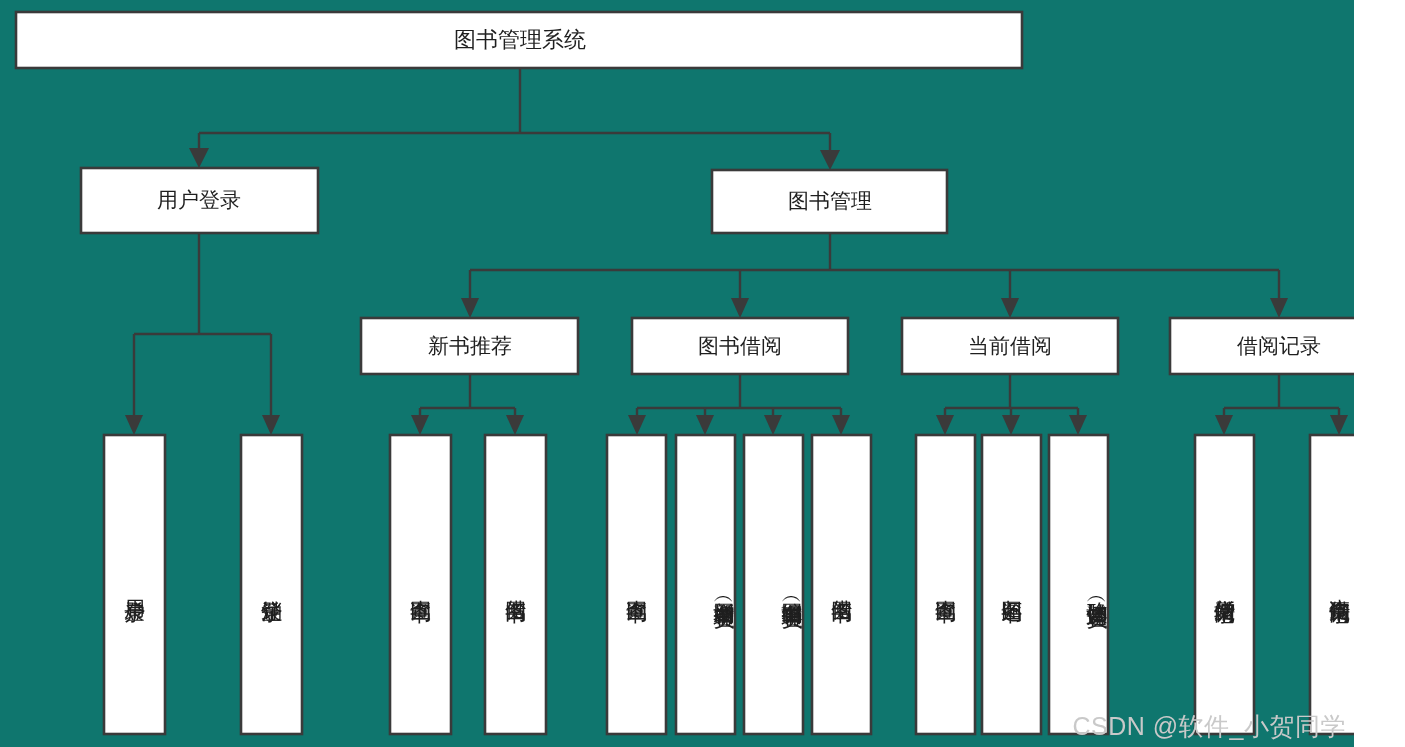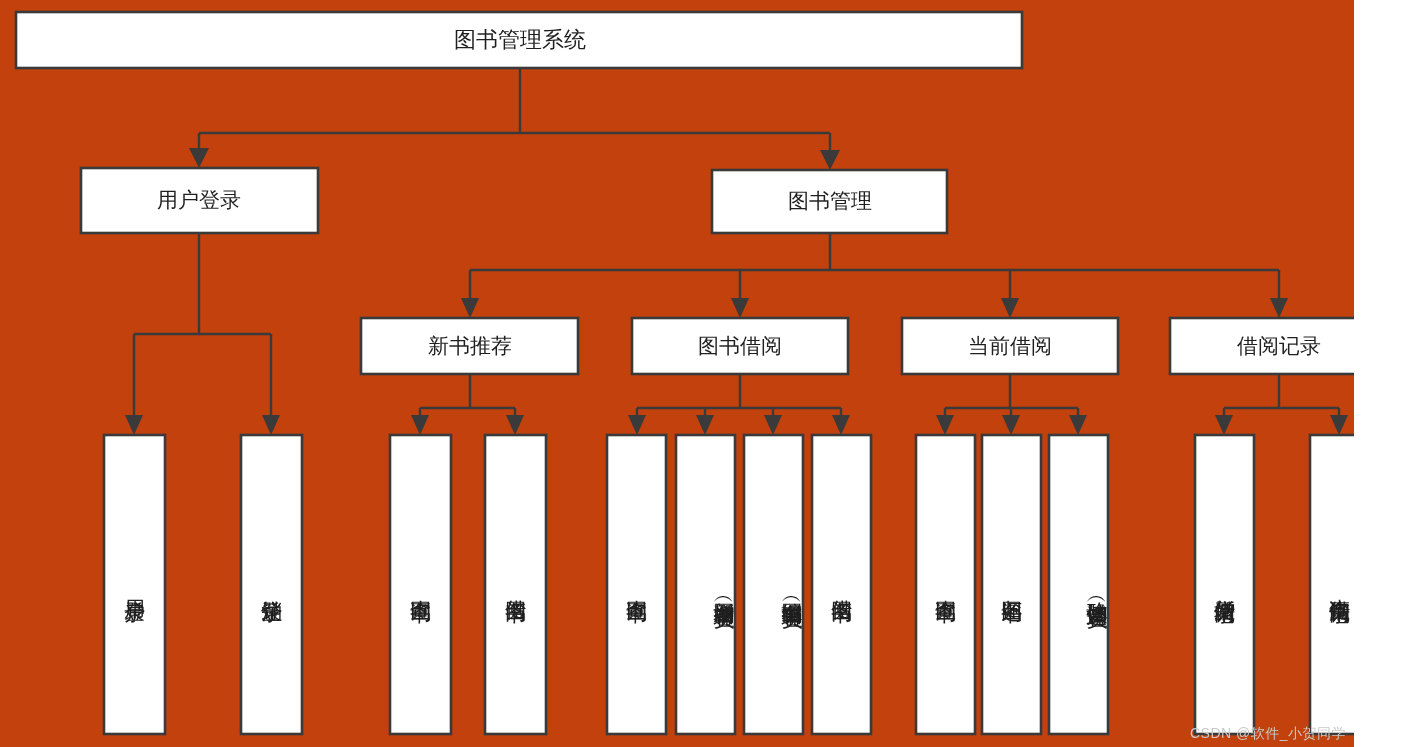--- a/index.html
+++ b/index.html
@@ -7,21 +7,21 @@
     padding: 0;
     background: #ffffff;
   }
   body {
     font-family: "Liberation Sans", "DejaVu Sans", sans-serif;
   }
   #stage {
     position: relative;
     width: 1354px;
     height: 747px;
-    background: #c2410c;
+    background: #0f766e;
     overflow: hidden;
   }
   #diagram-svg {
     position: absolute;
     left: 0;
     top: 0;
     width: 1405px;
     height: 747px;
   }
   .node-box {
@@ -66,21 +66,21 @@
     color: #1f1f1f;
     letter-spacing: 1px;
     white-space: nowrap;
     pointer-events: none;
   }
   #watermark {
     position: absolute;
     right: 8px;
     bottom: 4px;
     font-family: "Liberation Sans", "DejaVu Sans", sans-serif;
-    font-size: 14px;
+    font-size: 25px;
     color: #c9c9c9;
     letter-spacing: 0.5px;
     white-space: nowrap;
   }
 </style>
 </head>
 <body>
 
 <div id="stage">
 

